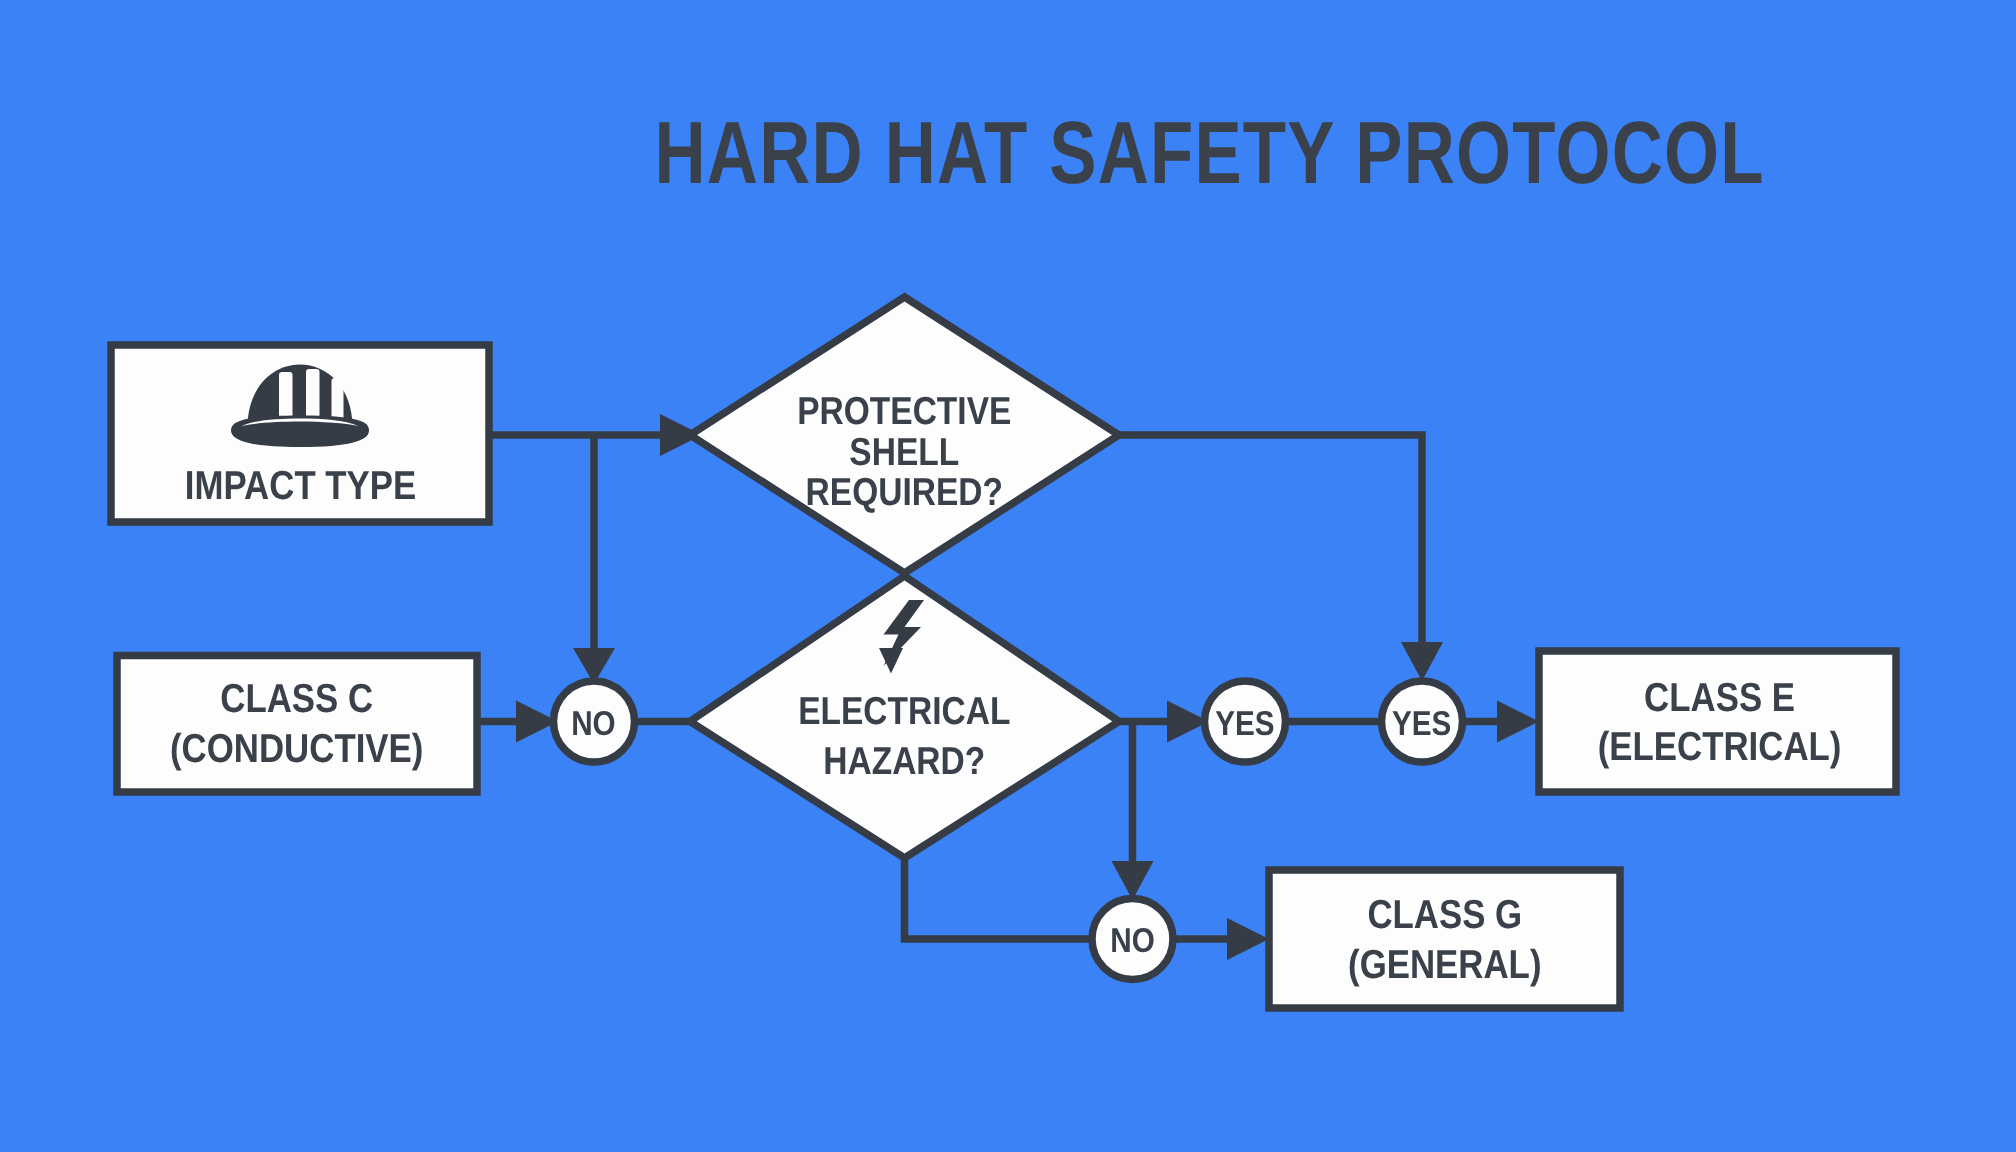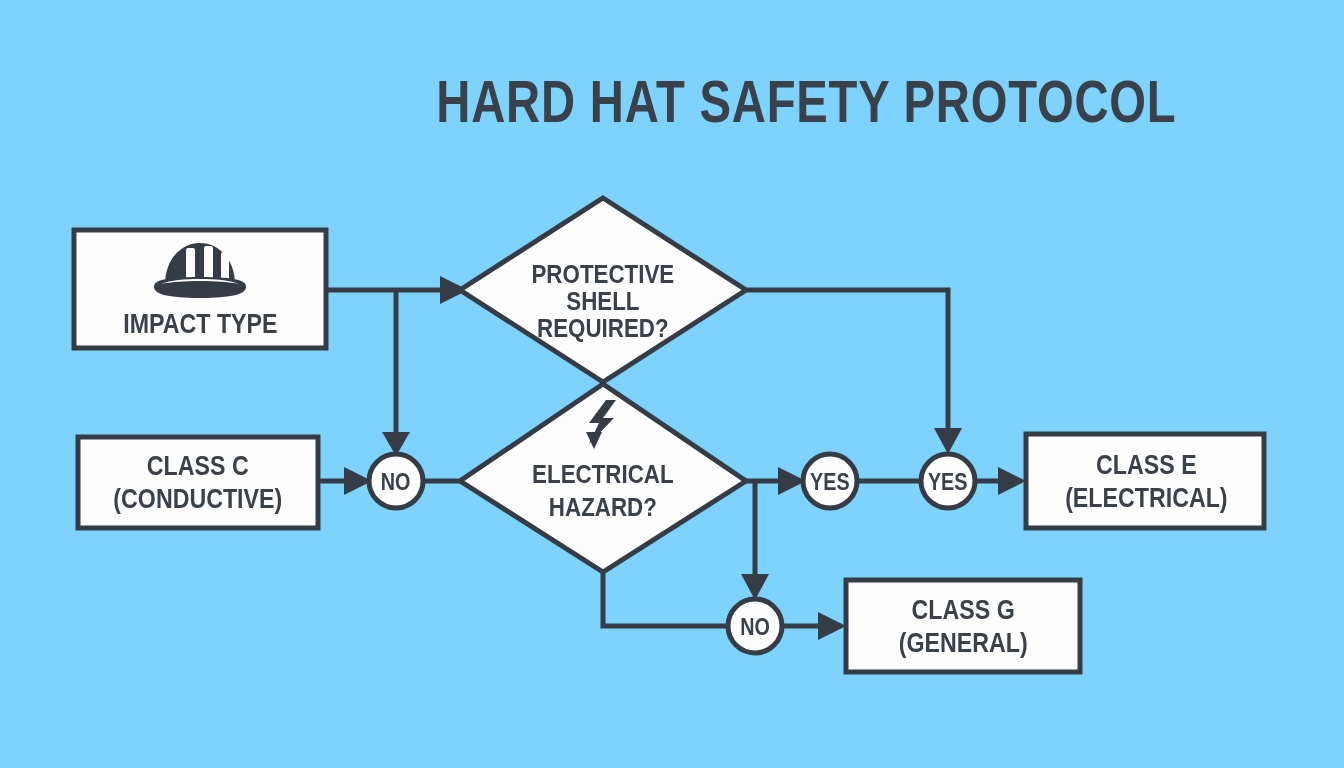--- a/index.html
+++ b/index.html
@@ -11,21 +11,21 @@
     width: 1344px;
     height: 768px;
     background: #fafbfa;
     font-family: "Liberation Sans", sans-serif;
     overflow: hidden;
   }
   #stage {
     position: relative;
     width: 1344px;
     height: 768px;
-    background: #7dd3fc;
+    background: #3b82f6;
   }
   svg.flow {
     display: block;
     width: 1344px;
     height: 768px;
   }
   .node-fill { fill: #fdfdfd; }
   .stroke {
     fill: none;
     stroke: #353c45;

